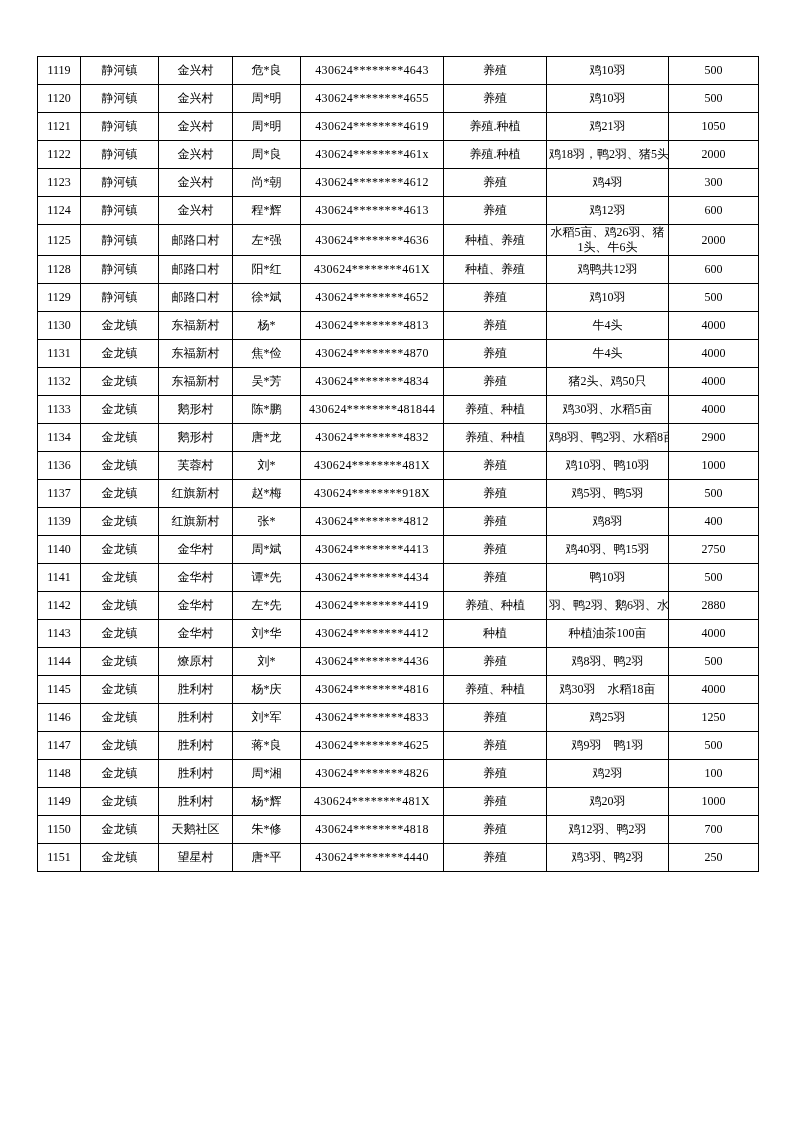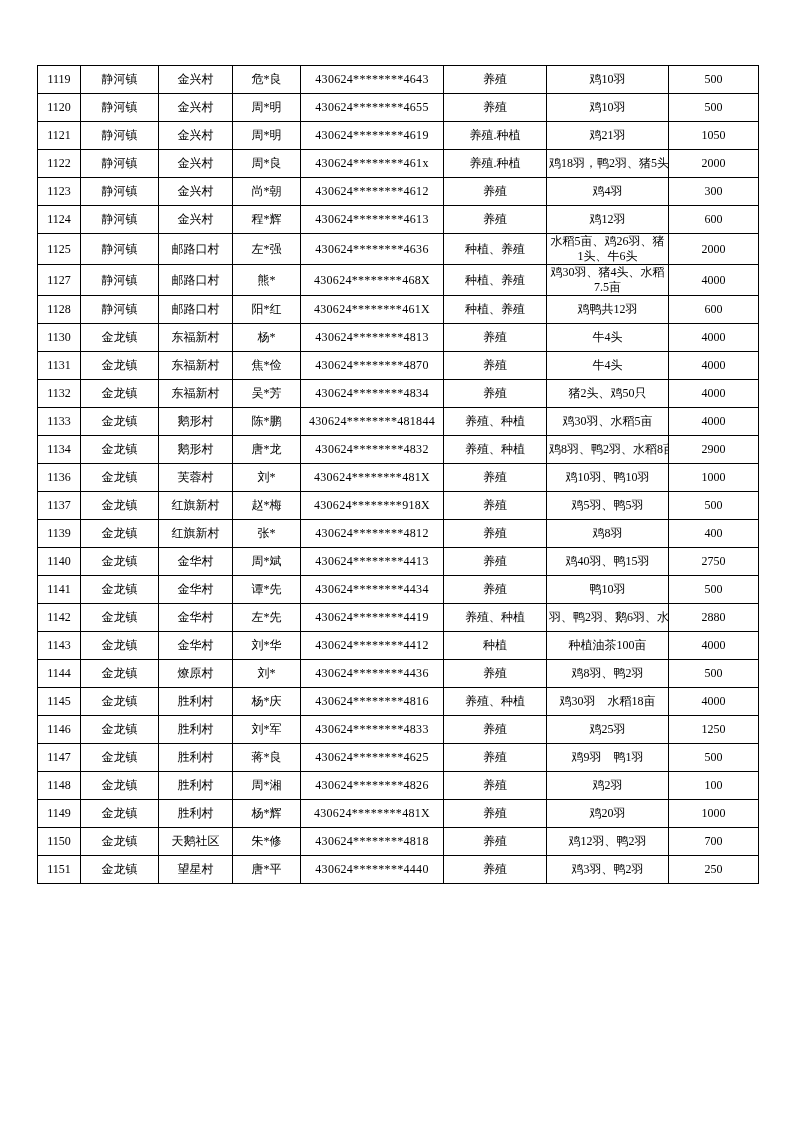--- a/index.html
+++ b/index.html
@@ -16,21 +16,20 @@
     font-family: "Liberation Serif", "DejaVu Serif", serif;
     overflow: hidden;
   }
   table.grid {
     position: absolute;
     left: 37px;
     top: 56px;
     width: 721px;
     border-collapse: collapse;
     table-layout: fixed;
-    margin-top: 9px;
   }
   table.grid td {
     border: 1px solid #000000;
     height: 27px;
     padding: 0 2px;
     text-align: center;
     vertical-align: middle;
     font-size: 12px;
     line-height: 1.25;
     overflow: hidden;
@@ -121,40 +120,40 @@
     <td class="c-no">1125</td>
     <td class="c-town">静河镇</td>
     <td class="c-village">邮路口村</td>
     <td class="c-name">左*强</td>
     <td class="c-id">430624********4636</td>
     <td class="c-type">种植、养殖</td>
     <td class="c-content wrap">水稻5亩、鸡26羽、猪1头、牛6头</td>
     <td class="c-amount">2000</td>
   </tr>
         <tr>
-    <td class="c-no">1127</td>
-    <td class="c-town">静河镇</td>
-    <td class="c-village">邮路口村</td>
-    <td class="c-name">熊*</td>
-    <td class="c-id">430624********468X</td>
-    <td class="c-type">种植、养殖</td>
-    <td class="c-content wrap">鸡30羽、猪4头、水稻7.5亩</td>
-    <td class="c-amount">4000</td>
-  </tr>
-        <tr>
     <td class="c-no">1128</td>
     <td class="c-town">静河镇</td>
     <td class="c-village">邮路口村</td>
     <td class="c-name">阳*红</td>
     <td class="c-id">430624********461X</td>
     <td class="c-type">种植、养殖</td>
     <td class="c-content">鸡鸭共12羽</td>
     <td class="c-amount">600</td>
   </tr>
         <tr>
+    <td class="c-no">1129</td>
+    <td class="c-town">静河镇</td>
+    <td class="c-village">邮路口村</td>
+    <td class="c-name">徐*斌</td>
+    <td class="c-id">430624********4652</td>
+    <td class="c-type">养殖</td>
+    <td class="c-content">鸡10羽</td>
+    <td class="c-amount">500</td>
+  </tr>
+        <tr>
     <td class="c-no">1130</td>
     <td class="c-town">金龙镇</td>
     <td class="c-village">东福新村</td>
     <td class="c-name">杨*</td>
     <td class="c-id">430624********4813</td>
     <td class="c-type">养殖</td>
     <td class="c-content">牛4头</td>
     <td class="c-amount">4000</td>
   </tr>
         <tr>

